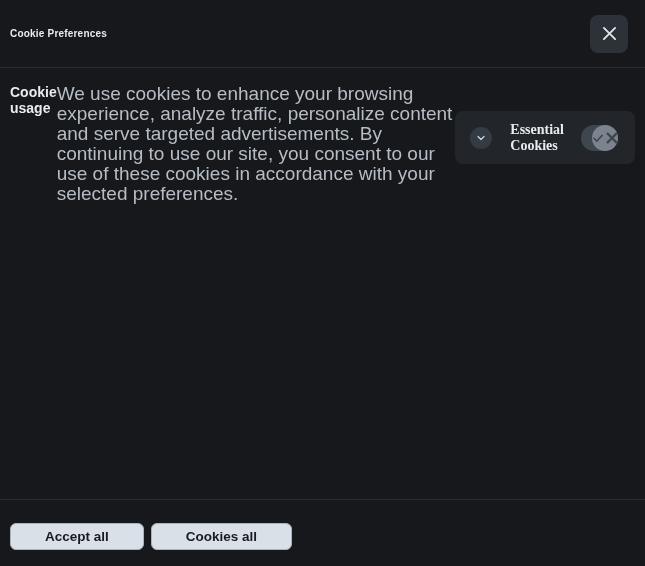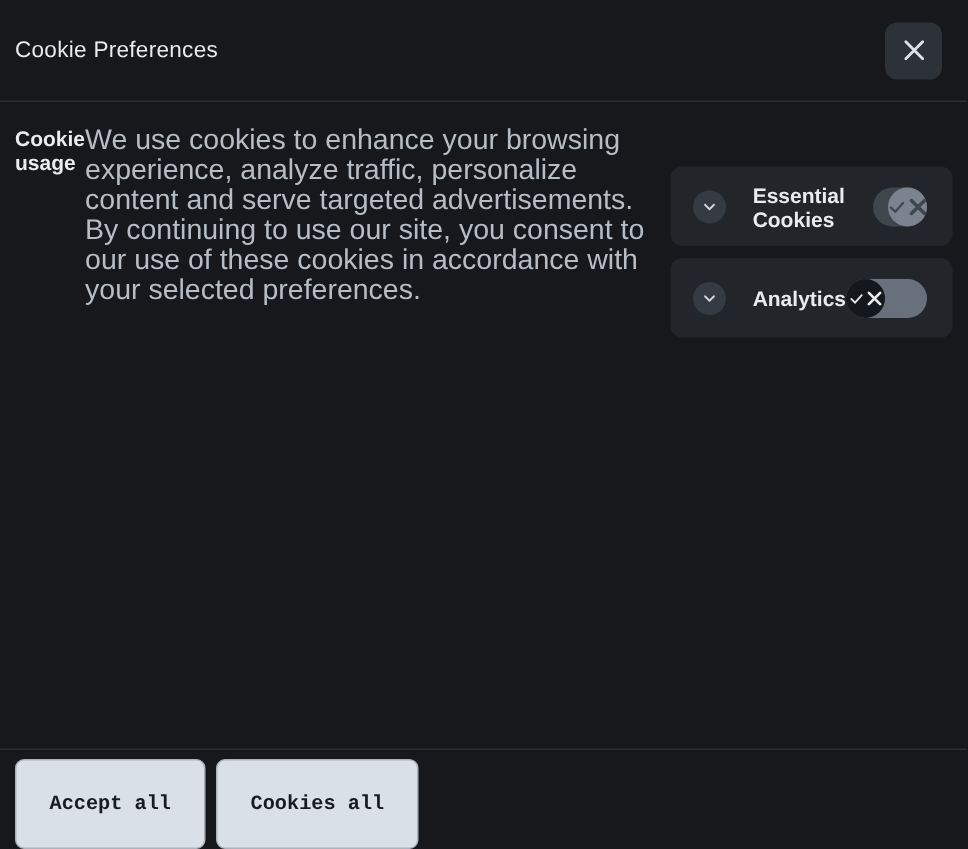--- a/index.html
+++ b/index.html
@@ -28,34 +28,34 @@
     background:var(--bg);
     color:var(--text);
     overflow:hidden;
   }
   .dialog{width:645px;height:566px;display:flex;flex-direction:column;background:var(--bg);}
   
   .header{
     flex:0 0 68px;display:flex;align-items:center;justify-content:space-between;
     padding:0 17px 0 10px;border-bottom:1px solid var(--divider);
   }
-  .title{font-size:15px;font-weight:400;letter-spacing:.2px;text-align:center;}
+  .title{font-size:10px;font-weight:700;letter-spacing:.2px;text-align:center;}
   .close-btn{
     width:38px;height:38px;border:none;border-radius:8px;background:var(--close-bg);
     display:flex;align-items:center;justify-content:center;cursor:pointer;padding:0;
   }
   .close-btn svg{width:15px;height:15px;stroke:#dfe3e7;stroke-width:2;fill:none;stroke-linecap:round;}
   
   .body{flex:1 1 auto;padding:16px 10px 0 10px;display:flex;flex-direction:row;overflow:hidden;}
   .usage-heading{font-size:14px;font-weight:700;margin-bottom:13px;}
   .usage-desc{font-size:19px;line-height:20px;color:var(--muted);max-width:625px;}
   .rows{margin-top:27px;display:flex;flex-direction:column;gap:8px;}
   .row{
     height:53px;background:var(--panel);border-radius:8px;
-    display:flex;align-items:center;padding:0 17px 0 15px;
+    display:flex;align-items:center;padding:0 17px 0 15px;font-family:Liberation Serif, serif;
   }
   .chev-btn{
     width:22px;height:22px;border:none;border-radius:50%;background:var(--circle);
     display:flex;align-items:center;justify-content:center;cursor:pointer;flex:0 0 22px;padding:0;
   }
   .chev-btn svg{width:12px;height:12px;stroke:var(--circle-icon);stroke-width:2.4;fill:none;stroke-linecap:round;stroke-linejoin:round;}
   .row-label{margin-left:18px;font-size:14px;font-weight:700;}
   
   .toggle{
     margin-left:auto;width:54px;height:26px;border-radius:13px;position:relative;
@@ -72,22 +72,22 @@
   .toggle.off{background:var(--toggle-off-track);}
   .toggle.off .thumb{left:0;background:var(--toggle-off-thumb);}
   .toggle.off .thumb svg{width:12px;height:12px;stroke:#e8eaec;stroke-width:2.4;fill:none;stroke-linecap:round;}
   .toggle.off .icon-check{display:none;}
   
   .footer{
     flex:0 0 67px;border-top:1px solid var(--divider);
     display:flex;align-items:center;padding:6px 15px 0 10px;
   }
   .btn{
-    height:60px;border-radius:6px;font-family:Liberation Mono, monospace;font-size:13.5px;font-weight:700;
-    cursor:pointer;padding:0 22px;
+    height:27px;border-radius:6px;font-family:Liberation Sans, sans-serif;font-size:13.5px;font-weight:700;
+    cursor:pointer;padding:0 34px;
   }
   .btn-light{
     background:var(--btn-light);color:var(--btn-light-text);
     border:1px solid var(--btn-light-border);
   }
   .btn + .btn-light{margin-left:7px;}
   .btn-dark{
     background:var(--btn-dark);color:var(--btn-dark-text);border:none;margin-left:auto;
   }
 </style>
@@ -131,44 +131,20 @@
             </span>
             <span class="icon-x" style="display:flex;">
               <svg viewBox="0 0 16 16">
                   <path d="M3 3 L13 13 M13 3 L3 13"></path>
                 </svg>
             </span>
           </span>
         </button>
       </div>
 
-      <div class="row">
-        <button class="chev-btn" aria-label="Expand">
-          <span style="display:flex;">
-            <svg viewBox="0 0 24 24">
-                <polyline points="6 9 12 15 18 9"></polyline>
-              </svg>
-          </span>
-        </button>
-        <span class="row-label">Analytics</span>
-        <button class="toggle off" aria-label="Toggle">
-          <span class="thumb">
-            <span class="icon-check" style="display:flex;">
-              <svg viewBox="0 0 24 24">
-                  <polyline points="5 12.5 10 17.5 19 7.5"></polyline>
-                </svg>
-            </span>
-            <span class="icon-x" style="display:flex;">
-              <svg viewBox="0 0 16 16">
-                  <path d="M3 3 L13 13 M13 3 L3 13"></path>
-                </svg>
-            </span>
-          </span>
-        </button>
-      </div>
 
 
     </div>
   </div>
 
   <div class="footer">
     <button class="btn btn-light">Accept all</button>
     <button class="btn btn-light">Cookies all</button>
   </div>
 

